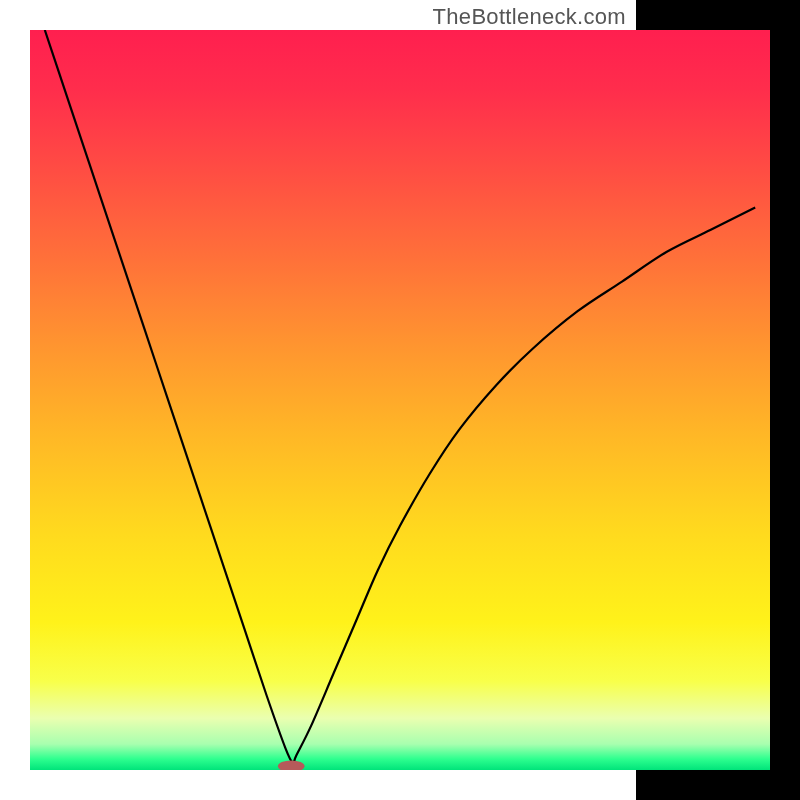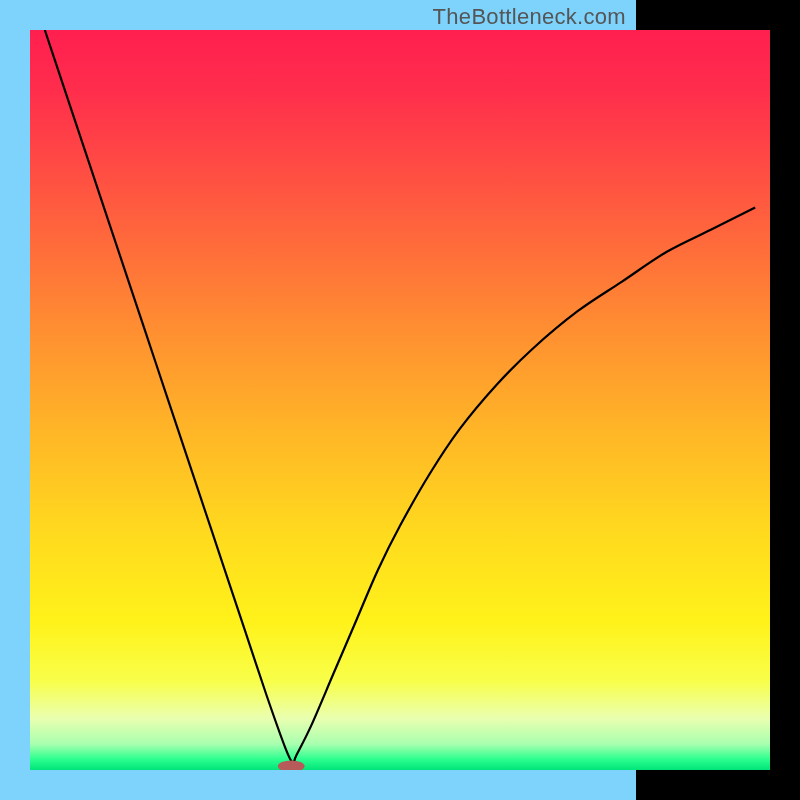--- a/index.html
+++ b/index.html
@@ -10,21 +10,21 @@
     background: #000;
     overflow: hidden;
     font-family: Arial, Helvetica, sans-serif;
   }
   .frame {
     position: absolute;
     top: 0;
     left: 0;
     width: 636px;
     height: 800px;
-    background: #7dd3fc;
+    background: #ffffff;
   }
   .plot-area {
     position: absolute;
     top: 30px;
     left: 30px;
     width: 740px;
     height: 740px;
     overflow: hidden;
   }
   .watermark {

